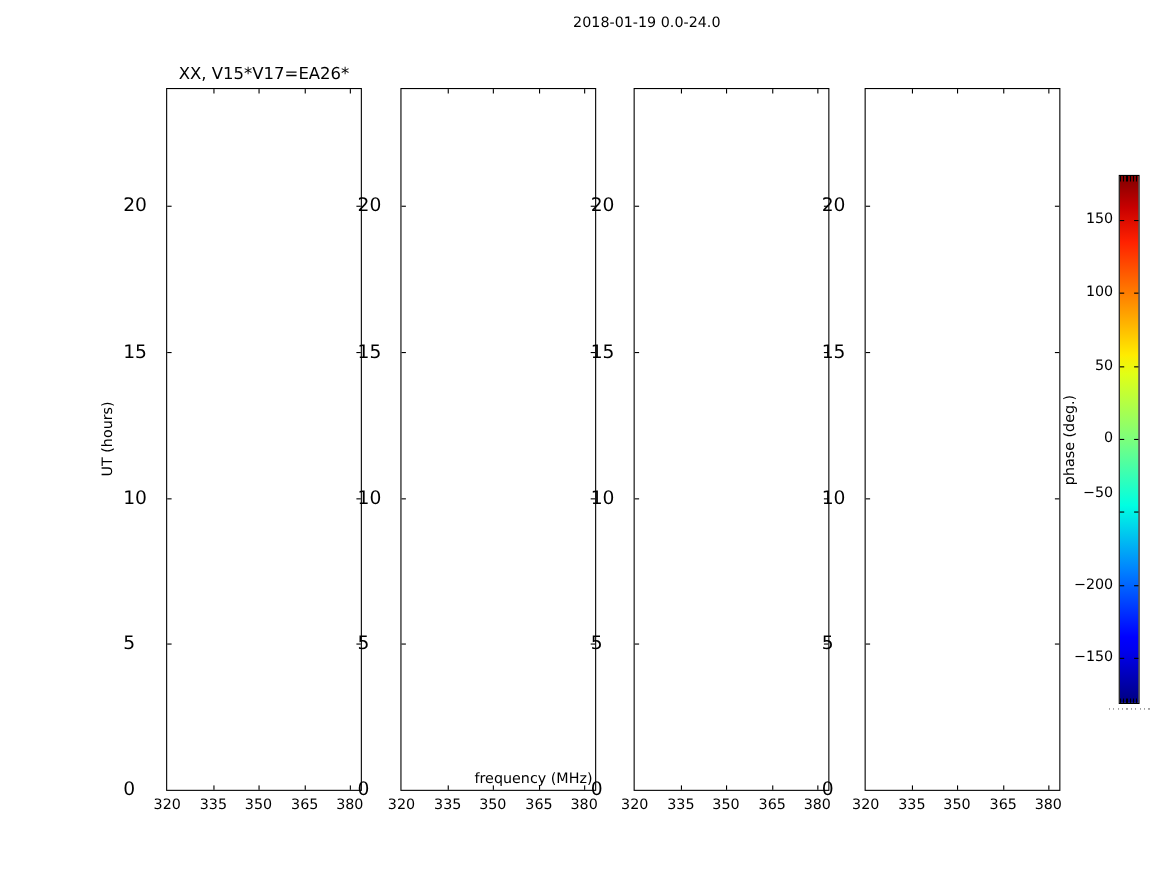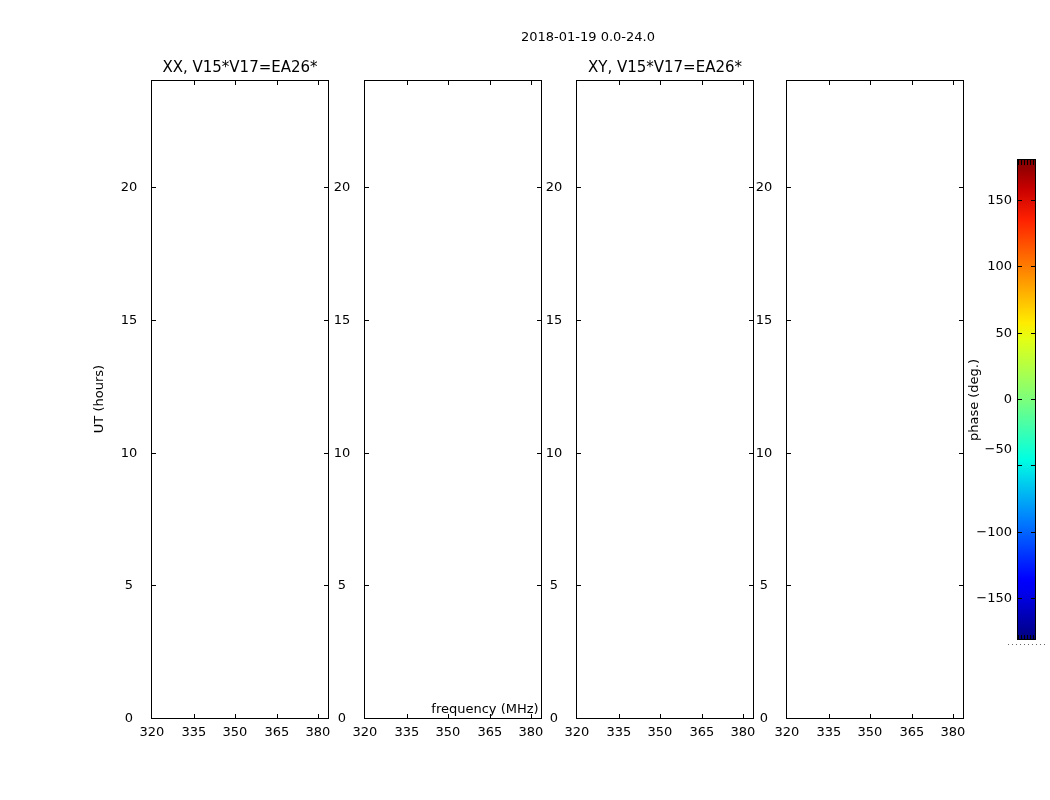--- a/index.html
+++ b/index.html
@@ -5,21 +5,21 @@
   html,body{margin:0;padding:0;background:#fff;}
   #fig{
     position:relative;
     width:1050px;height:800px;
     background:#fff;
     font-family:"DejaVu Sans",sans-serif;
     color:#000;
     overflow:hidden;
   }
   .fig-title{
-    position:absolute;left:588px;top:36px;
+    position:absolute;left:588px;top:21px;
     transform:translate(-50%,-50%);
     white-space:nowrap;font-size:13px;
   }
   .xlabel{
     position:absolute;left:485px;top:708px;
     transform:translate(-50%,-50%);
     white-space:nowrap;font-size:13px;
   }
   .rot{
     position:absolute;white-space:nowrap;font-size:13px;
@@ -52,22 +52,22 @@
       1px 4px,1px 4px,1px 4px,1px 4px,
       1px 4px,1px 4px,1px 4px,1px 4px,
       4px 1px,4px 1px,4px 1px,4px 1px,
       4px 1px,4px 1px,4px 1px,4px 1px;
   }
   .xt{
     position:absolute;top:644px;width:30px;text-align:center;
     font-size:13px;
   }
   .yt{
-    position:absolute;left:-39px;width:34px;text-align:center;
-    font-size:13px;height:16px;line-height:16px;
+    position:absolute;left:-39px;width:34px;text-align:left;
+    font-size:17px;height:16px;line-height:16px;
   }
   .cbar{
     position:absolute;left:1017px;top:159px;width:19px;height:481px;
     box-sizing:border-box;border:1px solid #000;
     background-repeat:no-repeat;
     background-image:
       linear-gradient(#000,#000),linear-gradient(#000,#000),linear-gradient(#000,#000),linear-gradient(#000,#000),
       linear-gradient(#000,#000),linear-gradient(#000,#000),linear-gradient(#000,#000),
       linear-gradient(#000,#000),linear-gradient(#000,#000),linear-gradient(#000,#000),linear-gradient(#000,#000),
       linear-gradient(#000,#000),linear-gradient(#000,#000),linear-gradient(#000,#000),
@@ -126,21 +126,20 @@
     <div class="xt" style="left:111px">365</div>
     <div class="xt" style="left:152px">380</div>
     <div class="yt" style="top:99px">20</div>
     <div class="yt" style="top:232px">15</div>
     <div class="yt" style="top:365px">10</div>
     <div class="yt" style="top:497px">5</div>
     <div class="yt" style="top:630px">0</div>
   </div>
 
   <div class="subplot" style="left:556px">
-    <div class="sp-title">XY, V15*V17=EA26*</div>
     <div class="plot-box"></div>
     <div class="xt" style="left:-14px">320</div>
     <div class="xt" style="left:28px">335</div>
     <div class="xt" style="left:69px">350</div>
     <div class="xt" style="left:111px">365</div>
     <div class="xt" style="left:152px">380</div>
     <div class="yt" style="top:99px">20</div>
     <div class="yt" style="top:232px">15</div>
     <div class="yt" style="top:365px">10</div>
     <div class="yt" style="top:497px">5</div>
@@ -167,17 +166,17 @@
   <div class="cbar">
     <div class="cbar-hatch top"></div>
     <div class="cbar-hatch bot"></div>
   </div>
   <div class="cbar-dots"></div>
   <div class="ct" style="top:192px">150</div>
   <div class="ct" style="top:258px">100</div>
   <div class="ct" style="top:325px">50</div>
   <div class="ct" style="top:391px">0</div>
   <div class="ct" style="top:441px">−50</div>
-  <div class="ct" style="top:524px">−100</div>
+  <div class="ct" style="top:524px">−200</div>
   <div class="ct" style="top:590px">−150</div>
   <div class="rot cblabel">phase (deg.)</div>
 
 </div>
 
 </body></html>

